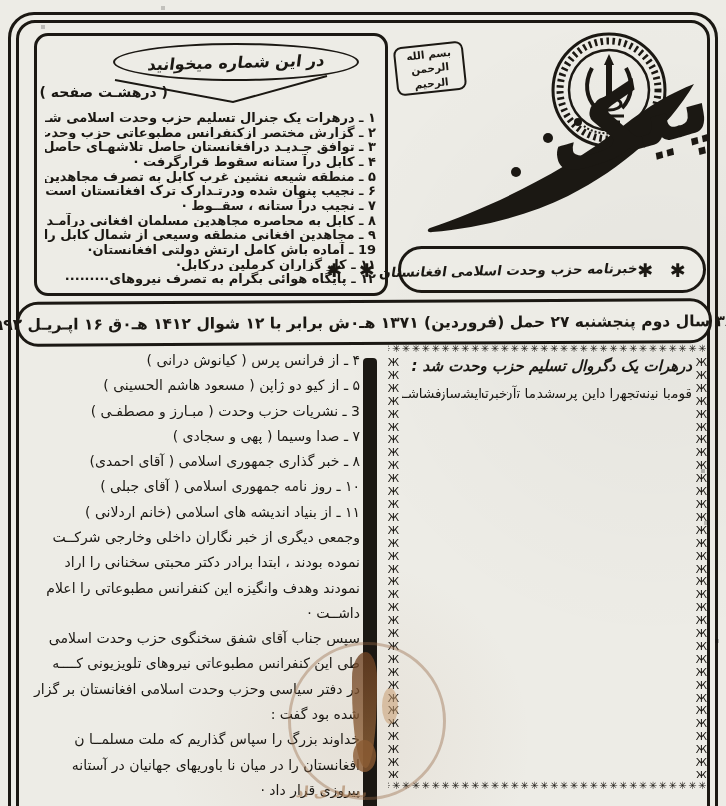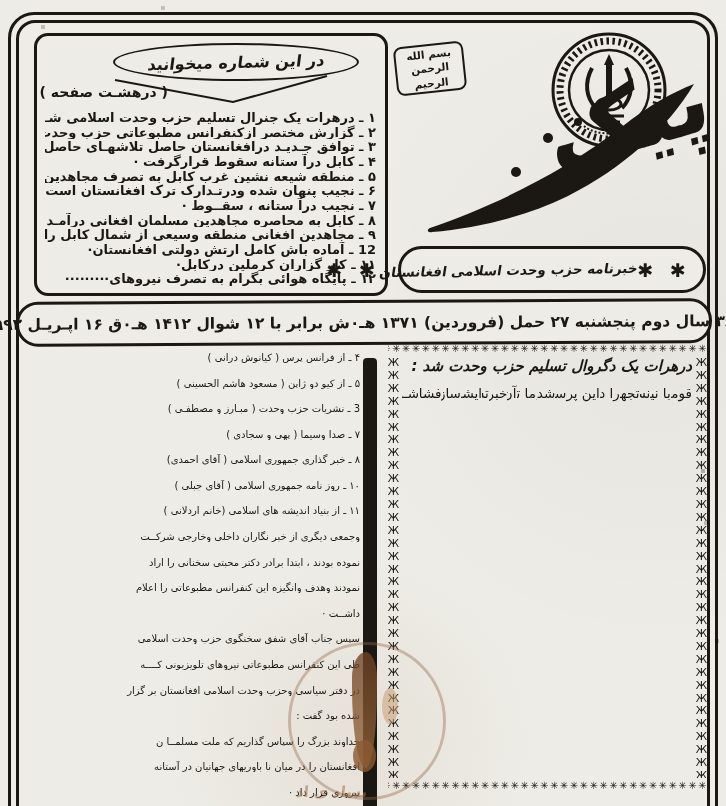--- a/index.html
+++ b/index.html
@@ -59,21 +59,21 @@
   
   .date-bar { left:16px; top:300px; width:696px; height:45px;
     border:3px solid var(--ink); border-radius:22px;
     display:flex; align-items:center; justify-content:center;
     transform:rotate(-0.3deg); background:var(--paper); }
   .date-bar span { font-size:15.5px; font-weight:bold; white-space:nowrap; }
 
   
   .left-col { left:22px; top:352px; width:338px; height:446px;
     display:flex; flex-direction:column; justify-content:space-between; }
-  .body-line { font-size:10px; text-align:right; white-space:nowrap;
+  .body-line { font-size:14px; text-align:right; white-space:nowrap;
     overflow:hidden; }
   .divider { left:363px; top:358px; width:14px; height:448px;
     background:var(--ink); border-radius:4px 4px 0 0; }
 
   .ra-top, .ra-bottom { left:388px; top:342px; width:320px; height:13px;
     font-size:10px; letter-spacing:1.5px; white-space:nowrap; overflow:hidden;
     line-height:13px; }
   .ra-bottom { top:779px; }
   .ra-left, .ra-right { left:386px; top:356px; width:13px; height:422px;
     font-size:10.5px; line-height:12.9px; word-break:break-all; overflow:hidden; }
@@ -125,21 +125,21 @@
     <div class="index-items">
         <div class="index-item">۱ ـ درهرات یک جنرال تسلیم حزب وحدت اسلامی شـد ·</div>
         <div class="index-item">۲ ـ گزارش مختصر ازکنفرانس مطبوعاتی حزب وحدت···</div>
         <div class="index-item">۳ ـ توافق جـدیـد درافغانستان حاصل تلاشهـای حاصل····</div>
         <div class="index-item">۴ ـ کابل درآ ستانه سقوط قرارگرفت ·</div>
         <div class="index-item">۵ ـ منطقه شیعه نشین غرب کابل به  تصرف مجاهدین···</div>
         <div class="index-item">۶ ـ نجیب پنهان شده ودرتـدارک ترک افغانستان است ·</div>
         <div class="index-item">۷ ـ نجیب درآ ستانه ، سقــوط ·</div>
         <div class="index-item">۸ ـ کابل به محاصره مجاهدین مسلمان افغانی درآمـد ·</div>
         <div class="index-item">۹ ـ مجاهدین افغانی منطقه وسیعی از شمال کابل را ···</div>
-        <div class="index-item">12 ـ آماده باش کامل ارتش دولتی افغانستان·</div>
+        <div class="index-item">19 ـ آماده باش کامل ارتش دولتی افغانستان·</div>
         <div class="index-item">۱۱ ـ کار گزاران کرملین درکابل·</div>
         <div class="index-item">۱۲ ـ پایگاه هوائی بگرام به تصرف نیروهای·········</div>
       </div>
   </section>
 
   <section>
     <div class="abs bismillah-box">
       <span>بسم الله الرحمن الرحیم</span>
     </div>
 

